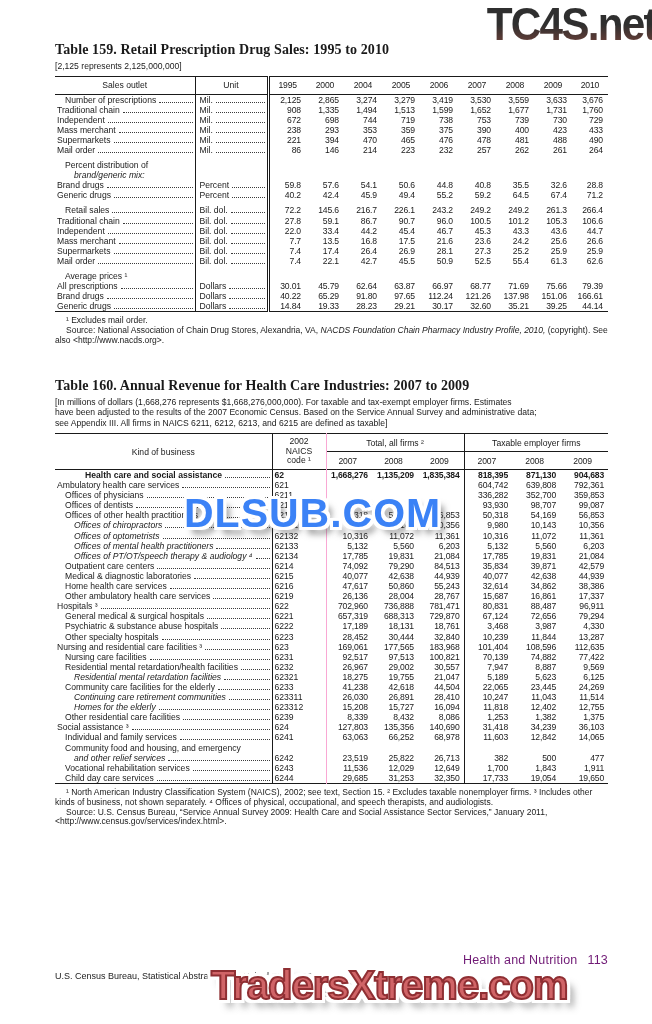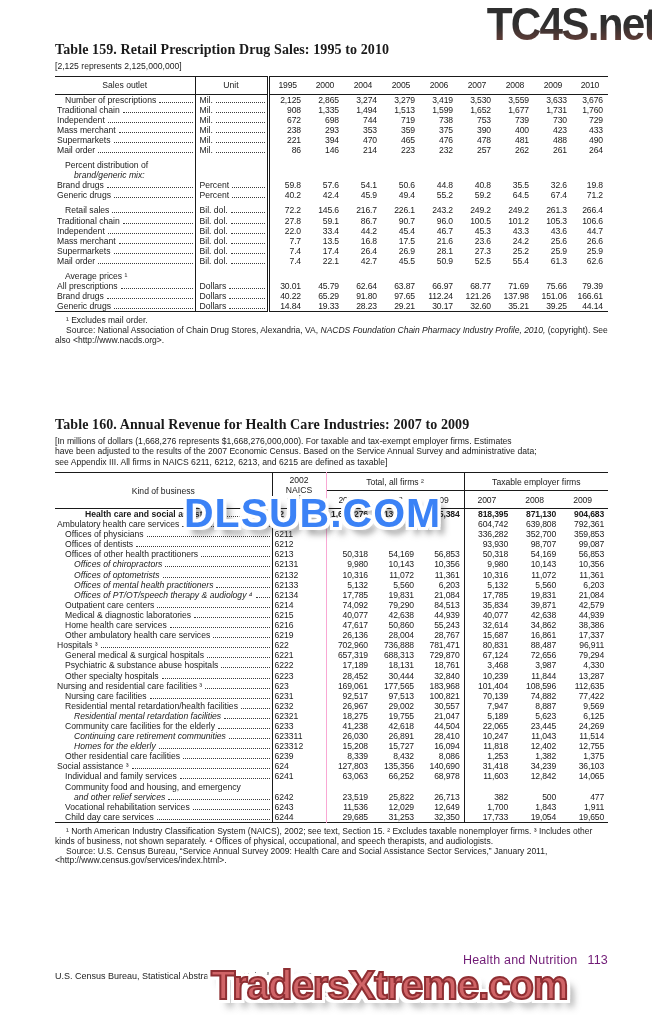--- a/index.html
+++ b/index.html
@@ -2,21 +2,21 @@
 <html><head>
 <meta charset="utf-8">
 <style>
   html,body{margin:0;padding:0;background:#e8e8e8;}
   .page{position:relative;width:652px;height:1024px;background:#ffffff;overflow:hidden;
         font-family:"Liberation Sans","DejaVu Sans",sans-serif;color:#1a1a1a;}
 
   
   .block{position:absolute;left:55px;width:553px;}
   .b159{top:42px;}
-  .b160{top:417px;}
+  .b160{top:378px;}
 
   .title{font-family:"Liberation Serif","DejaVu Serif",serif;font-weight:bold;
          font-size:14px;line-height:16px;margin:0 0 3px 0;letter-spacing:.1px;}
   .subtitle{font-size:8.6px;line-height:10.4px;margin:0 0 5px 0;white-space:pre-line;}
 
   
   table.tbl{border-collapse:collapse;table-layout:fixed;width:553px;
             border-top:1.5px solid #1a1a1a;border-bottom:1.5px solid #1a1a1a;
             font-size:8.6px;line-height:10.1px;}
   .tbl th{font-weight:normal;padding:3px 1px;}
@@ -291,21 +291,21 @@
               </div>
             </td>
             <td class="num y0">59.8</td>
             <td class="num">57.6</td>
             <td class="num">54.1</td>
             <td class="num">50.6</td>
             <td class="num">44.8</td>
             <td class="num">40.8</td>
             <td class="num">35.5</td>
             <td class="num">32.6</td>
-            <td class="num">19.8</td>
+            <td class="num">28.8</td>
           </tr>
           <tr>
             <td class="lbl">
               <div class="lblwrap i0">
                 <span class="txt">Generic drugs</span>
                 <span class="leader"></span>
               </div>
             </td>
             <td class="cUnit">
               <div class="lblwrap">

